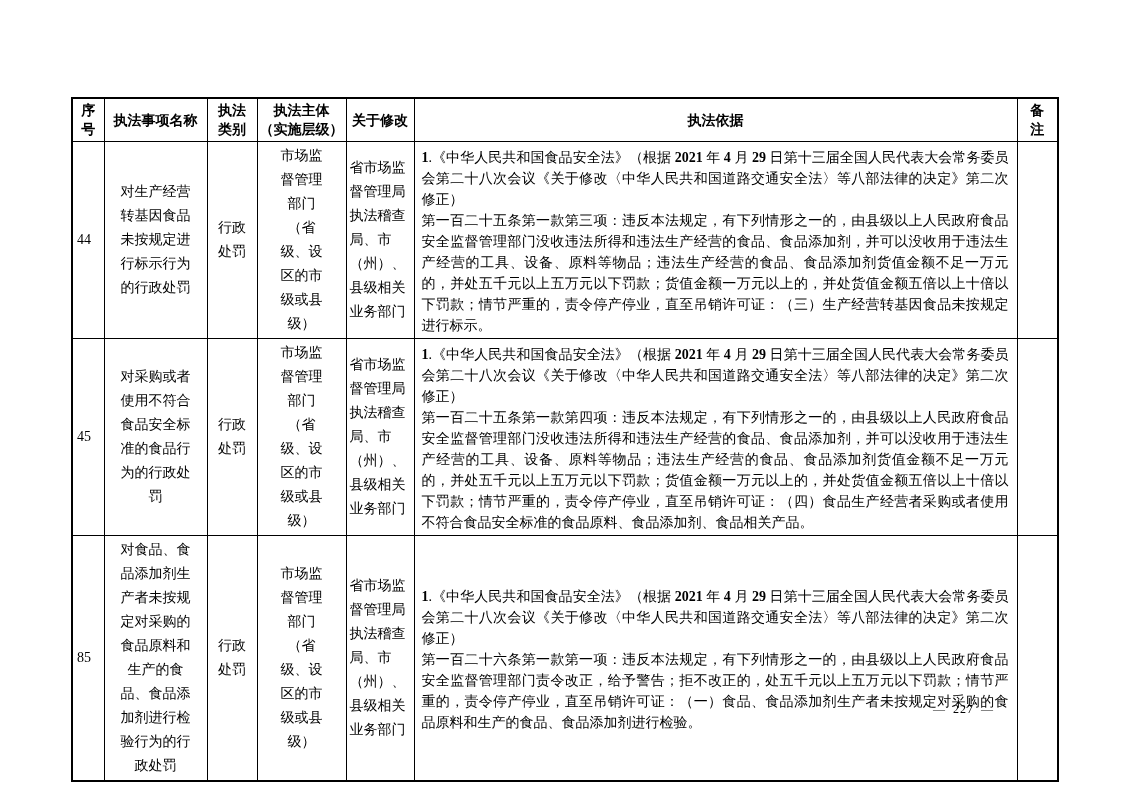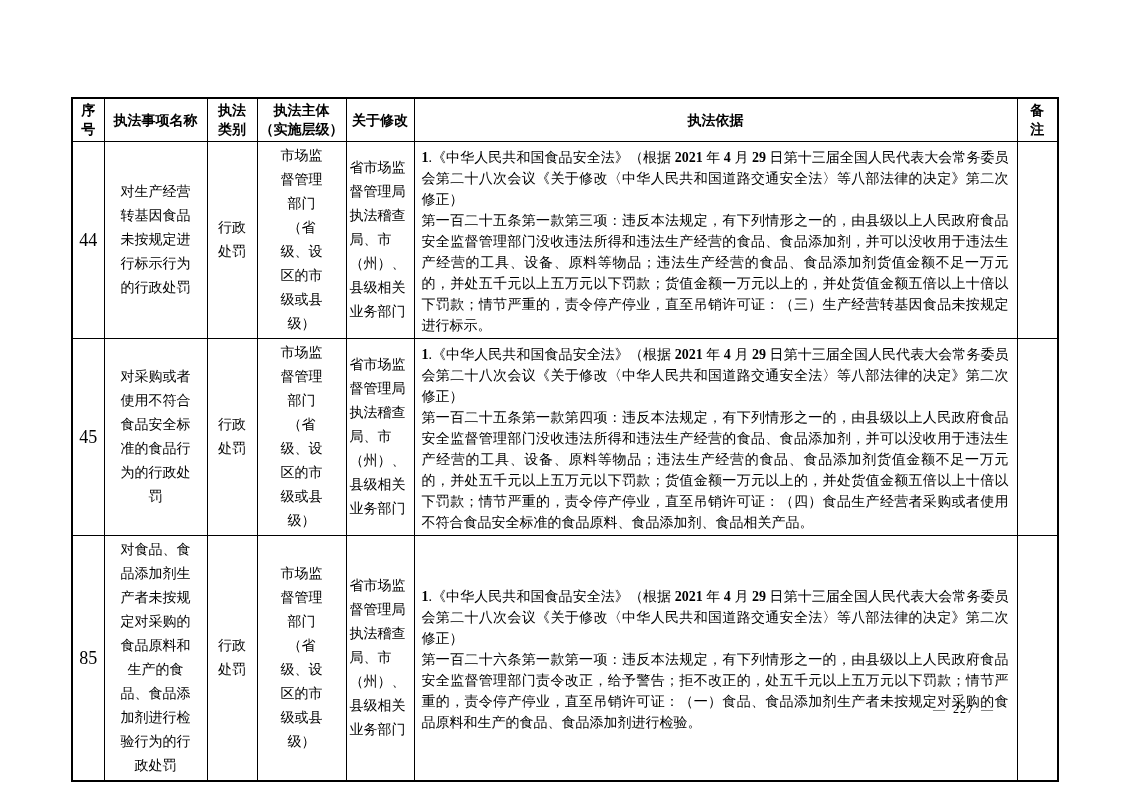--- a/index.html
+++ b/index.html
@@ -34,21 +34,21 @@
     font-weight: bold;
     text-align: center;
     line-height: 19px;
     white-space: pre-line;
     padding: 2px 2px;
   }
   tr.r-header { height: 43px; }
   tr.r-0 { height: 168px; }
   tr.r-1 { height: 187px; }
   tr.r-2 { height: 193px; }
-  td.c-seq { text-align: center; font-size: 18px; }
+  td.c-seq { font-size: 14px; }
   td.c-name { text-align: center; line-height: 24px; padding: 2px 16px; }
   td.c-cat { text-align: center; line-height: 24px; }
   td.c-subject { text-align: center; line-height: 24px; padding: 2px 22px; }
   td.c-agency { text-align: left; line-height: 24px; padding: 2px 3px; }
   td.c-basis {
     text-align: justify;
     line-height: 21px;
     padding: 4px 8px 2px 7px;
     vertical-align: middle;
   }

